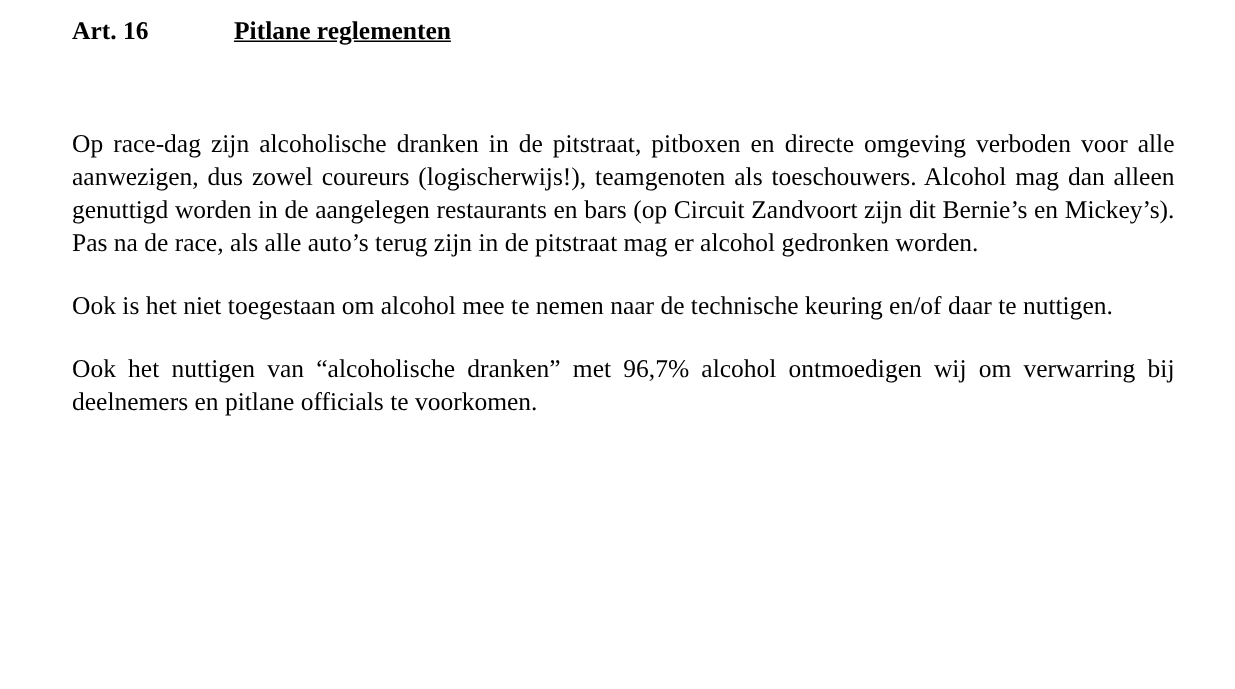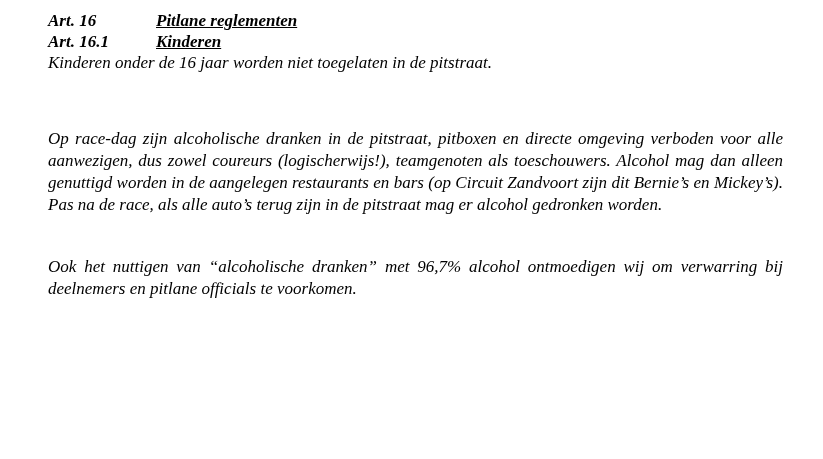--- a/index.html
+++ b/index.html
@@ -38,48 +38,45 @@
   .para {
     font-family: "Liberation Serif", serif;
     font-size: 17px;
     line-height: 22px;
     margin: 0;
     text-align: justify;
     text-justify: inter-word;
   }
   .gap { height: 18px; }
   .gap-para { height: 20px; }
-  .block { margin: 0; font-style: italic; }
+  .block { margin: 0; }
 </style>
 </head>
 <body>
 
 <div class="page">
 
   <div class="block">
     <p class="heading"><span class="art">Art. 16</span><span>Pitlane reglementen</span></p>
   </div>
 
-  <div class="block">
-    <p class="heading"><span class="art">Art. 16.1</span><span>Kinderen</span></p>
-    <p class="para">Kinderen onder de 16 jaar worden niet toegelaten in de pitstraat.</p>
-  </div>
 
   <div class="gap"></div>
 
   <div class="block">
   </div>
 
   <div class="gap"></div>
 
   <div class="block">
   </div>
 
   <div class="gap"></div>
 
   <div class="block">
     <p class="para">Op race-dag zijn alcoholische dranken in de pitstraat, pitboxen en directe omgeving verboden voor alle aanwezigen, dus zowel coureurs (logischerwijs!), teamgenoten als toeschouwers. Alcohol mag dan alleen genuttigd worden in de aangelegen restaurants en bars (op Circuit Zandvoort zijn dit Bernie’s en Mickey’s). Pas na de race, als alle auto’s terug zijn in de pitstraat mag er alcohol gedronken worden.</p>
     <div class="gap-para"></div>
+    <p class="para">Ook is het niet toegestaan om alcohol mee te nemen naar de technische keuring en/of daar te nuttigen.</p>
     <div class="gap-para"></div>
     <p class="para">Ook het nuttigen van “alcoholische dranken” met 96,7% alcohol ontmoedigen wij om verwarring bij deelnemers en pitlane officials te voorkomen.</p>
   </div>
 
 </div>
 
 </body></html>

